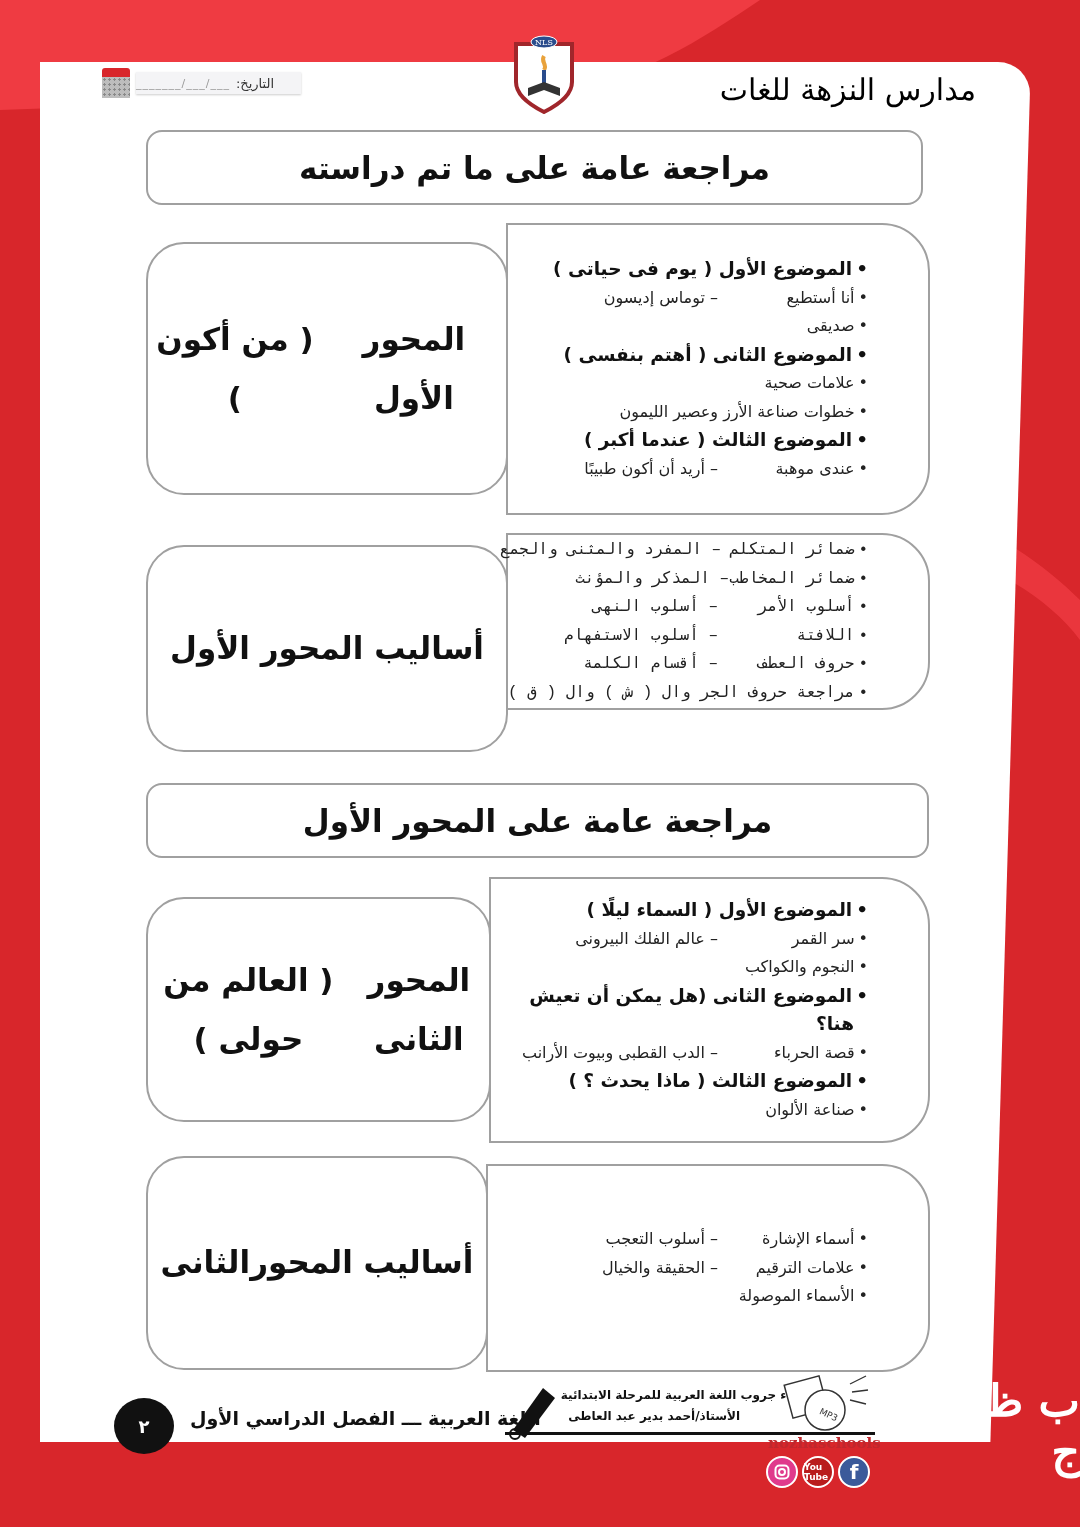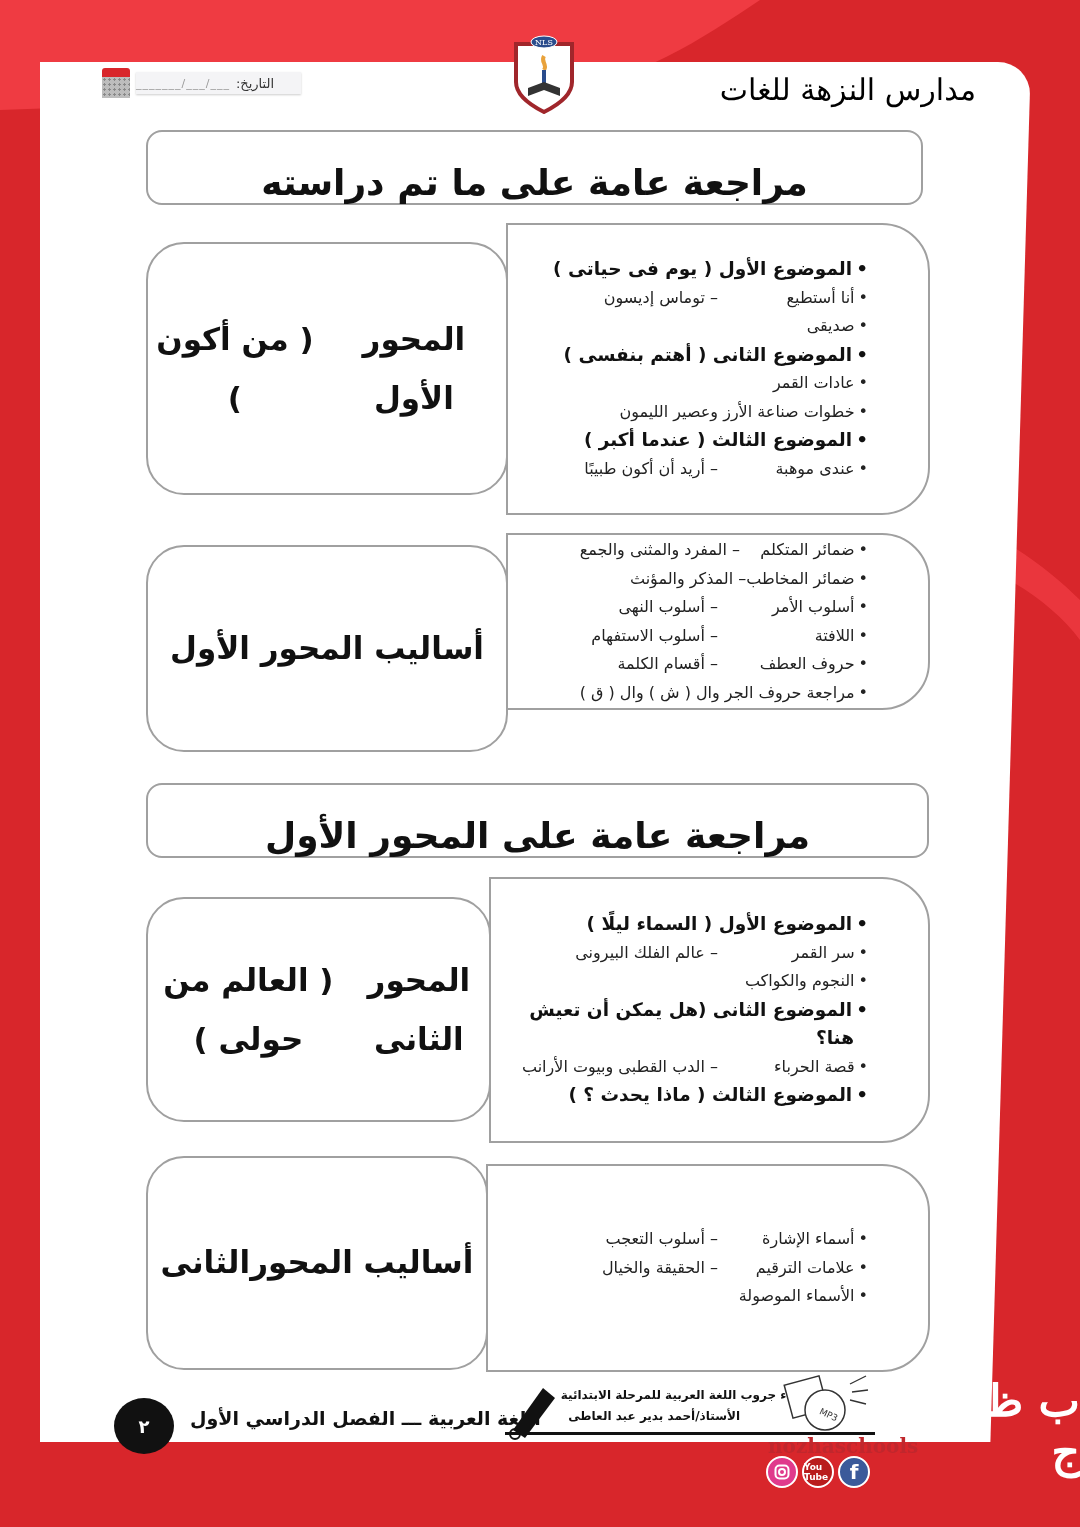--- a/index.html
+++ b/index.html
@@ -11,35 +11,35 @@
   .cal{width:28px;height:30px;position:relative;}
   .cal .top{position:absolute;left:0;top:0;width:28px;height:9px;background:#d8262b;border-radius:3px 3px 0 0;}
   .cal .body{position:absolute;left:0;top:9px;width:28px;height:21px;background:#bdbdbd;
     background-image:radial-gradient(#888 1px,transparent 1.2px);background-size:5px 5px;}
   .date-box{width:165px;height:22px;background:#f4f4f6;box-shadow:0 1px 2px rgba(0,0,0,.2);display:flex;align-items:center;justify-content:flex-end;padding-right:8px;font-size:13px;color:#333;direction:rtl;box-sizing:border-box;}
   .date-box .lbl{margin-left:6px;}
   .date-box .line{color:#999;font-size:11px;letter-spacing:1px;}
   .logo{position:absolute;left:512px;top:30px;width:64px;height:84px;}
   .brand{position:absolute;right:104px;top:72px;font-family:"DejaVu Serif",serif;font-size:30px;color:#000000;direction:rtl;}
   .box{position:absolute;border:2px solid #a0a0a0;background:#fff;box-sizing:border-box;}
-  .title-box{border-radius:16px;display:flex;align-items:flex-end;justify-content:center;font-size:36px;font-weight:bold;color:#111;direction:rtl;}
+  .title-box{border-radius:16px;display:flex;align-items:center;justify-content:center;font-size:31px;font-weight:bold;color:#111;direction:rtl;}
   .label-box{border-radius:38px;display:flex;flex-direction:row;align-items:center;justify-content:center;font-size:31px;font-weight:bold;color:#111;direction:rtl;line-height:1.9;text-align:center;}
   .list-box{border-radius:0 48px 48px 0;direction:rtl;padding:0 60px 0 10px;display:flex;flex-direction:column;justify-content:center;}
   .ln{font-size:16px;color:#222;line-height:28.5px;white-space:nowrap;}
   .ln.h{font-weight:bold;font-size:18.5px;color:#111;}
   .ln .b{margin-left:4px;}
   .ln .col2{display:inline-block;margin-right:30px;}
   .ln .c1{display:inline-block;min-width:120px;}
   .footer-text{position:absolute;left:190px;top:1407px;font-size:19px;font-weight:bold;color:#111;direction:rtl;}
   .page-num{position:absolute;left:114px;top:1398px;width:60px;height:56px;border-radius:50%;background:#111;color:#fff;display:flex;align-items:center;justify-content:center;font-size:18px;font-weight:bold;}
   .credit{position:absolute;left:550px;top:1385px;width:260px;text-align:right;direction:rtl;font-size:12px;font-weight:bold;color:#111;line-height:21px;}
   .credit-line{position:absolute;left:505px;top:1432px;width:370px;height:3px;background:#111;}
   .pen{position:absolute;left:505px;top:1380px;}
   .disc{position:absolute;left:780px;top:1372px;}
-  .nozha{position:absolute;left:768px;top:1434px;font-family:"DejaVu Serif",serif;font-weight:bold;font-size:20px;color:#c0272d;}
+  .nozha{position:absolute;left:768px;top:1434px;font-family:"DejaVu Serif",serif;font-weight:bold;font-size:15px;color:#c0272d;}
   .socials{position:absolute;left:766px;top:1456px;display:flex;gap:4px;}
   .soc{width:32px;height:32px;border-radius:50%;border:2px solid #fff;display:flex;align-items:center;justify-content:center;color:#fff;font-weight:bold;font-size:14px;box-sizing:border-box;}
   .soc.ig{background:#e03a8c;} .soc.yt{background:#b91c1c;font-size:9px;} .soc.fb{background:#3b5a9a;font-size:20px;}
   .deco{position:absolute;left:905px;top:1375px;color:#fff;font-family:"DejaVu Serif",serif;font-size:44px;font-weight:bold;direction:rtl;}
 </style>
 </head>
 <body>
 
 <svg class="bg-light" viewBox="0 0 1080 1527">
   <path d="M0 0 H760 C700 40 640 80 560 90 L0 110 Z" fill="#ef3b42"></path>
@@ -72,31 +72,31 @@
 
 <div class="box title-box" style="left:146px;top:130px;width:777px;height:75px;">
   <span>مراجعة عامة على ما تم دراسته</span>
 </div>
 
 <div class="box list-box" style="left:506px;top:223px;width:424px;height:292px;">
   <div class="ln h"><span class="b">•</span><span>الموضوع الأول ( يوم فى حياتى )</span></div>
   <div class="ln"><span class="c1"><span class="b">•</span><span>أنا أستطيع</span></span><span class="col2">– توماس إديسون</span></div>
   <div class="ln"><span class="b">•</span><span>صديقى</span></div>
   <div class="ln h"><span class="b">•</span><span>الموضوع الثانى ( أهتم بنفسى )</span></div>
-  <div class="ln"><span class="b">•</span><span>عادات القمر</span></div>
+  <div class="ln"><span class="b">•</span><span>علامات صحية</span></div>
   <div class="ln"><span class="b">•</span><span>خطوات صناعة الأرز وعصير الليمون</span></div>
   <div class="ln h"><span class="b">•</span><span>الموضوع الثالث ( عندما أكبر )</span></div>
   <div class="ln"><span class="c1"><span class="b">•</span><span>عندى موهبة</span></span><span class="col2">– أريد أن أكون طبيبًا</span></div>
 </div>
 <div class="box label-box" style="left:146px;top:242px;width:362px;height:253px;">
   <div>المحور الأول</div>
   <div>( من أكون )</div>
 </div>
 
-<div class="box list-box" style="left:506px;top:533px;width:424px;height:177px;">
+<div class="box list-box" style="left:506px;top:533px;width:424px;height:177px;font-family:Liberation Mono, monospace;">
   <div class="ln"><span class="c1"><span class="b">•</span><span>ضمائر المتكلم</span></span><span class="col2" style="margin-right:8px">– المفرد والمثنى والجمع</span></div>
   <div class="ln"><span class="b">•</span><span>ضمائر المخاطب</span><span>– المذكر والمؤنث</span></div>
   <div class="ln"><span class="c1"><span class="b">•</span><span>أسلوب الأمر</span></span><span class="col2">– أسلوب النهى</span></div>
   <div class="ln"><span class="c1"><span class="b">•</span><span>اللافتة</span></span><span class="col2">– أسلوب الاستفهام</span></div>
   <div class="ln"><span class="c1"><span class="b">•</span><span>حروف العطف</span></span><span class="col2">– أقسام الكلمة</span></div>
   <div class="ln"><span class="b">•</span><span>مراجعة حروف الجر وال ( ش ) وال ( ق )</span></div>
 </div>
 <div class="box label-box" style="left:146px;top:545px;width:362px;height:207px;">
   <div>أساليب المحور الأول</div>
 </div>
@@ -106,20 +106,21 @@
 </div>
 
 <div class="box list-box" style="left:489px;top:877px;width:441px;height:266px;">
   <div class="ln h"><span class="b">•</span><span>الموضوع الأول ( السماء ليلًا )</span></div>
   <div class="ln"><span class="c1"><span class="b">•</span><span>سر القمر</span></span><span class="col2">– عالم الفلك البيرونى</span></div>
   <div class="ln"><span class="b">•</span><span>النجوم والكواكب</span></div>
   <div class="ln h"><span class="b">•</span><span>الموضوع الثانى (هل يمكن أن تعيش</span></div>
   <div class="ln h" style="padding-right:14px"><span>هنا؟</span></div>
   <div class="ln"><span class="c1"><span class="b">•</span><span>قصة الحرباء</span></span><span class="col2">– الدب القطبى وبيوت الأرانب</span></div>
   <div class="ln h"><span class="b">•</span><span>الموضوع الثالث ( ماذا يحدث ؟ )</span></div>
+  <div class="ln"><span class="b">•</span><span>صناعة الألوان</span></div>
 </div>
 <div class="box label-box" style="left:146px;top:897px;width:345px;height:225px;">
   <div>المحور الثانى</div>
   <div>( العالم من حولى )</div>
 </div>
 
 <div class="box list-box" style="left:486px;top:1164px;width:444px;height:208px;text-align:right;">
   <div class="ln"><span class="c1"><span class="b">•</span><span>أسماء الإشارة</span></span><span class="col2">– أسلوب التعجب</span></div>
   <div class="ln"><span class="c1"><span class="b">•</span><span>علامات الترقيم</span></span><span class="col2">– الحقيقة والخيال</span></div>
   <div class="ln"><span class="b">•</span><span>الأسماء الموصولة</span></div>

